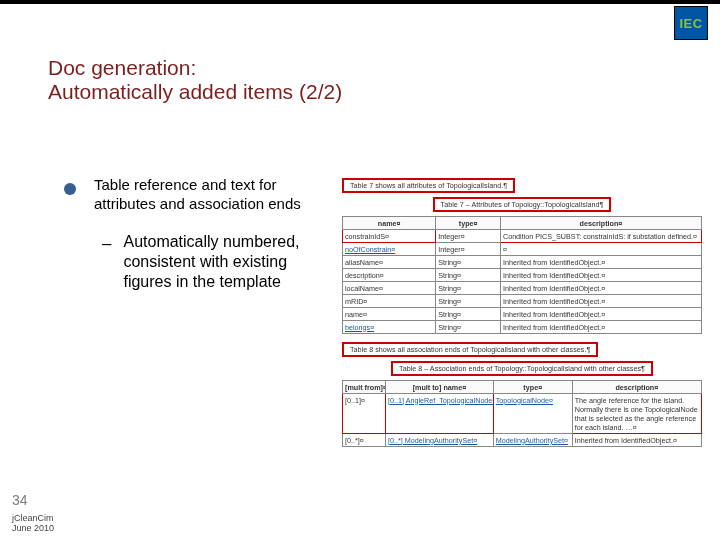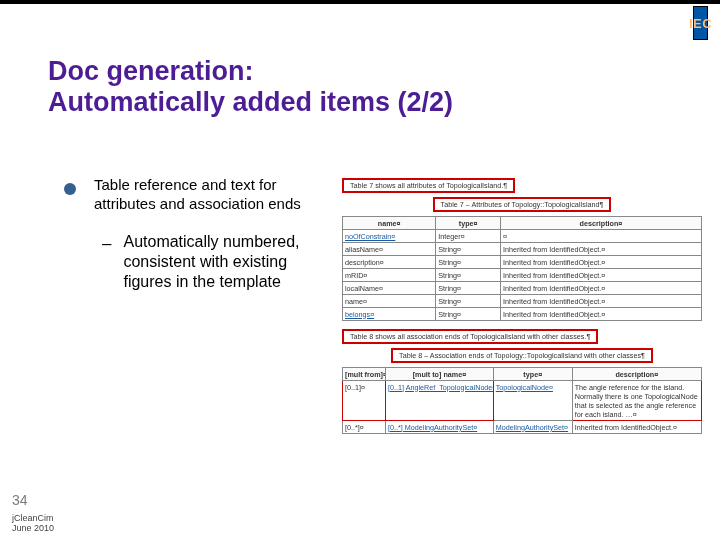--- a/index.html
+++ b/index.html
@@ -6,30 +6,30 @@
   body {
     width: 720px; height: 540px;
     background: #fff;
     font-family: Arial, Helvetica, sans-serif;
     position: relative;
     overflow: hidden;
   }
   .topbar { height: 4px; background: #000; width: 100%; }
   .logo {
     position: absolute; top: 6px; right: 12px;
-    width: 15px; height: 34px;
-    background: #0055a5; color: #fdba74;
+    width: 34px; height: 34px;
+    background: #0055a5; color: #84cc16;
     display: flex; align-items: center; justify-content: center;
     font-size: 13px; font-weight: bold; letter-spacing: 0.5px;
     border: 1px solid #000;
   }
   .title {
     position: absolute; top: 56px; left: 48px;
-    font-size: 27px; font-weight: bold; line-height: 1.15;
-    color: #4c1d95;
+    font-size: 21px; font-weight: normal; line-height: 1.15;
+    color: #7f1d1d;
   }
   .content {
     position: absolute; top: 176px; left: 64px; width: 260px;
   }
   .bullet-row { display: flex; align-items: flex-start; }
   .bullet-disc {
     width: 12px; height: 12px; border-radius: 50%;
     background: #355f8f; margin-top: 7px; margin-right: 18px; flex: 0 0 auto;
   }
   .bullet-text { font-size: 15px; line-height: 1.25; }
@@ -107,41 +107,46 @@
         <col style="width:18%">
         <col style="width:56%">
       </colgroup>
     <tbody>
         <tr>
       <th>name¤</th>
       <th>type¤</th>
       <th>description¤</th>
     </tr>
     <tr>
+          <td class="bcell">constrainIdS¤</td>
+          <td>Integer¤</td>
+          <td class="bcell">Condition PICS_SUBST: constrainIdS: if substation defined.¤</td>
+        </tr>
+    <tr>
           <td class="blue">noOfConstrain¤</td>
           <td>Integer¤</td>
           <td>¤</td>
         </tr>
     <tr>
           <td>aliasName¤</td>
           <td>String¤</td>
           <td>Inherited from IdentifiedObject.¤</td>
         </tr>
     <tr>
           <td>description¤</td>
           <td>String¤</td>
           <td>Inherited from IdentifiedObject.¤</td>
         </tr>
     <tr>
-          <td>mRID¤</td>
+          <td>localName¤</td>
           <td>String¤</td>
           <td>Inherited from IdentifiedObject.¤</td>
         </tr>
     <tr>
-          <td>localName¤</td>
+          <td>mRID¤</td>
           <td>String¤</td>
           <td>Inherited from IdentifiedObject.¤</td>
         </tr>
     <tr>
           <td>name¤</td>
           <td>String¤</td>
           <td>Inherited from IdentifiedObject.¤</td>
         </tr>
     <tr>
           <td class="blue">belongs¤</td>

